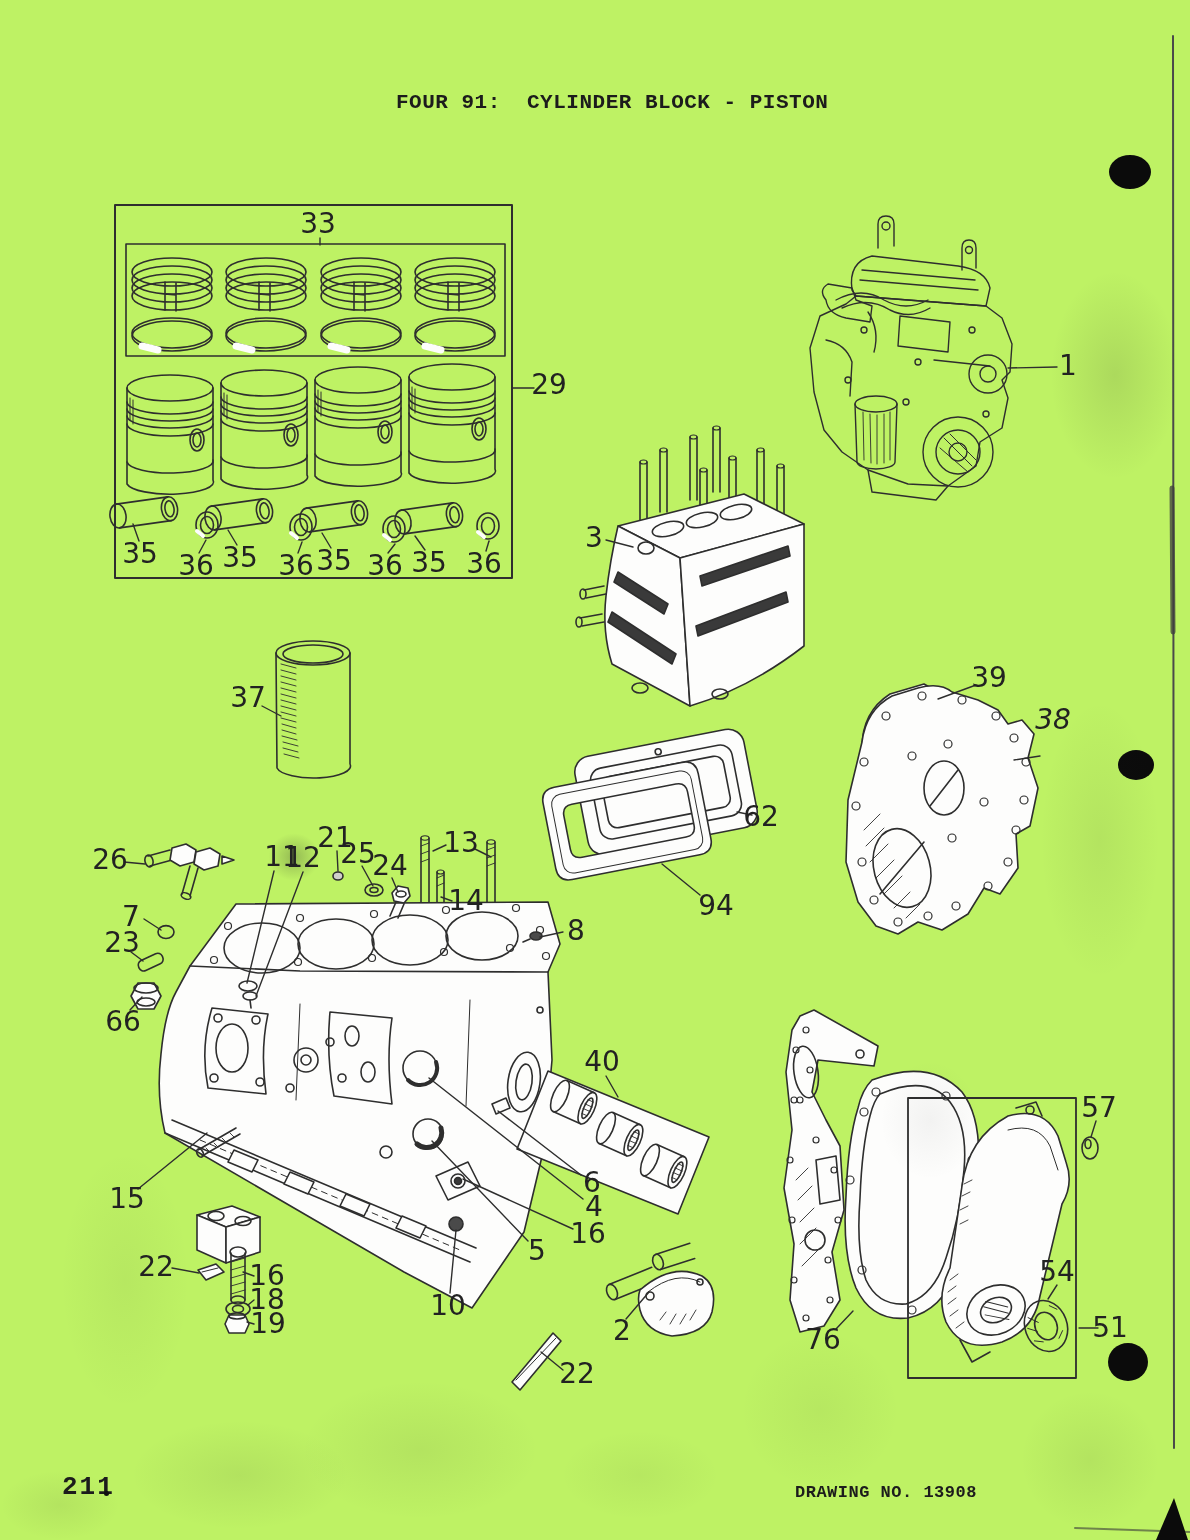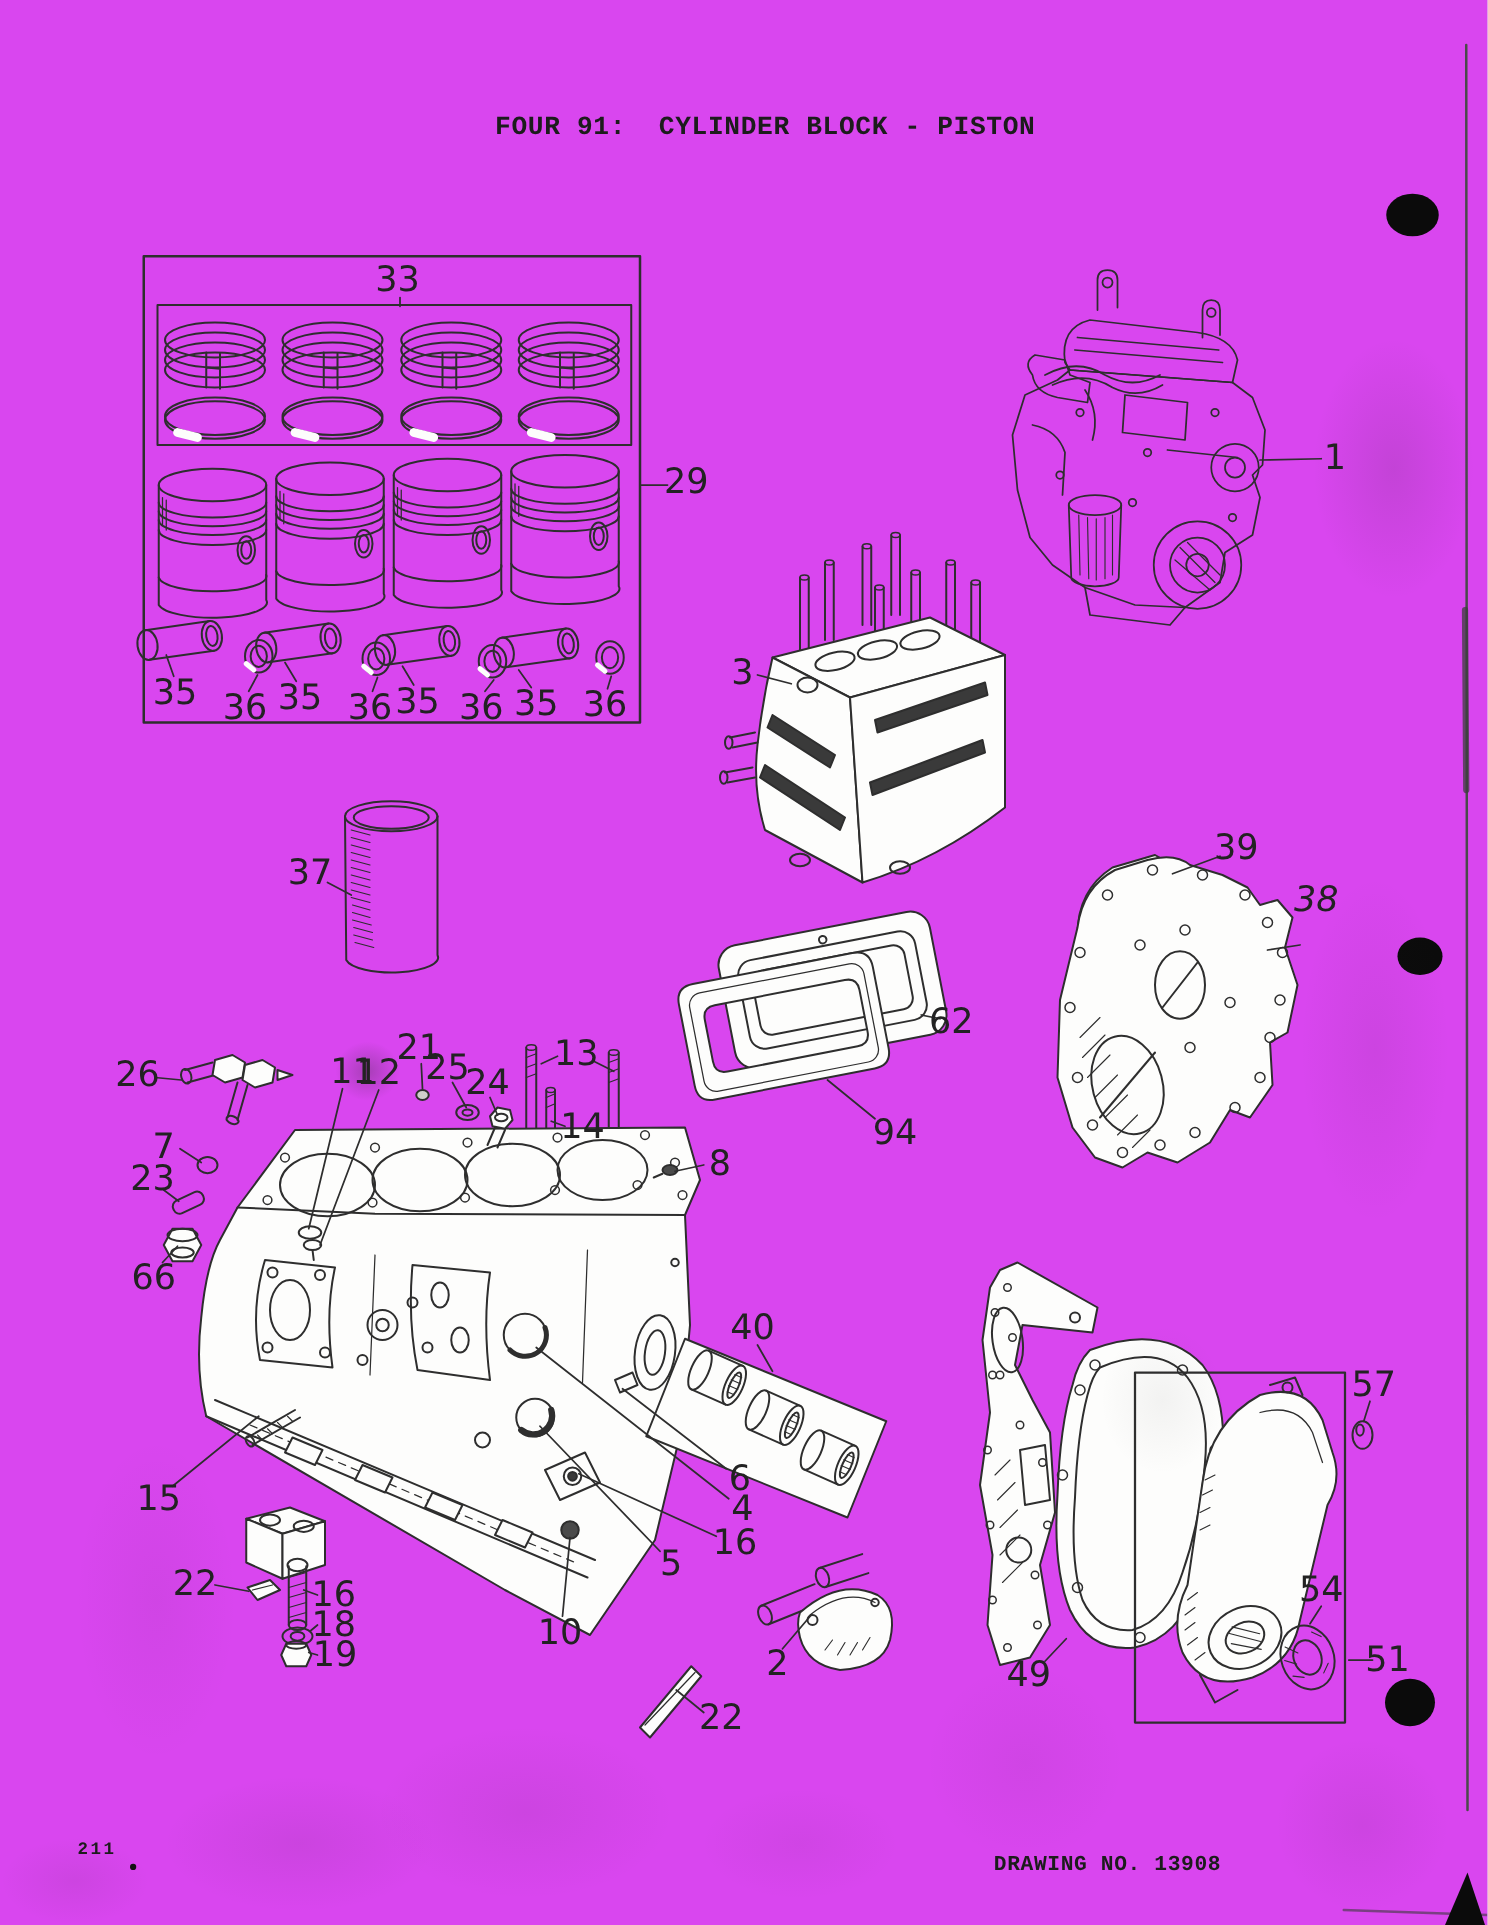--- a/index.html
+++ b/index.html
@@ -1,21 +1,21 @@
 <!DOCTYPE html>
 <html><head>
 <meta charset="utf-8">
 <style>
   html,body{margin:0;padding:0;background:#e8e8e4;}
-  .page{position:relative;width:1190px;height:1540px;background:#d946ef;overflow:hidden;
+  .page{position:relative;width:1190px;height:1540px;background:#bef264;overflow:hidden;
         font-family:"DejaVu Sans",sans-serif;}
   .typew{position:absolute;font-family:"Liberation Mono",monospace;color:#1c1c1c;
          white-space:pre;font-weight:bold;}
   .title{top:91px;left:396px;font-size:21px;letter-spacing:0.5px;}
-  .pageno{top:1472px;left:62px;font-size:14px;letter-spacing:2px;}
+  .pageno{top:1472px;left:62px;font-size:26px;letter-spacing:2px;}
   .pagedot{position:absolute;left:104px;top:1491px;width:5px;height:5px;border-radius:50%;background:#111;}
   .drawno{top:1483px;left:795px;font-size:17px;letter-spacing:0.5px;}
   .callout{position:absolute;transform:translate(-50%,-50%);font-size:28px;color:#222;
            font-family:"DejaVu Sans",sans-serif;white-space:nowrap;line-height:1;}
   .stain{position:absolute;border-radius:50%;pointer-events:none;}
   svg{position:absolute;left:0;top:0;}
 </style>
 </head>
 <body>
 
@@ -537,21 +537,21 @@
       <div class="callout" style="left: 267px; top: 1300px;">18</div>
       <div class="callout" style="left: 268px; top: 1324px;">19</div>
       <div class="callout" style="left: 448px; top: 1306px;">10</div>
       <div class="callout" style="left: 537px; top: 1251px;">5</div>
       <div class="callout" style="left: 592px; top: 1183px;">6</div>
       <div class="callout" style="left: 594px; top: 1207px;">4</div>
       <div class="callout" style="left: 588px; top: 1234px;">16</div>
       <div class="callout" style="left: 602px; top: 1062px;">40</div>
       <div class="callout" style="left: 622px; top: 1331px;">2</div>
       <div class="callout" style="left: 577px; top: 1374px;">22</div>
-      <div class="callout" style="left: 823px; top: 1340px;">49</div>
+      <div class="callout" style="left: 823px; top: 1340px;">76</div>
       <div class="callout" style="left: 1057px; top: 1272px;">54</div>
       <div class="callout" style="left: 1099px; top: 1108px;">57</div>
       <div class="callout" style="left: 1110px; top: 1328px;">51</div>
     </div>
 
   <div class="typew pageno">211</div>
   <div class="pagedot"></div>
   <div class="typew drawno">DRAWING NO. 13908</div>
 </div>
 

